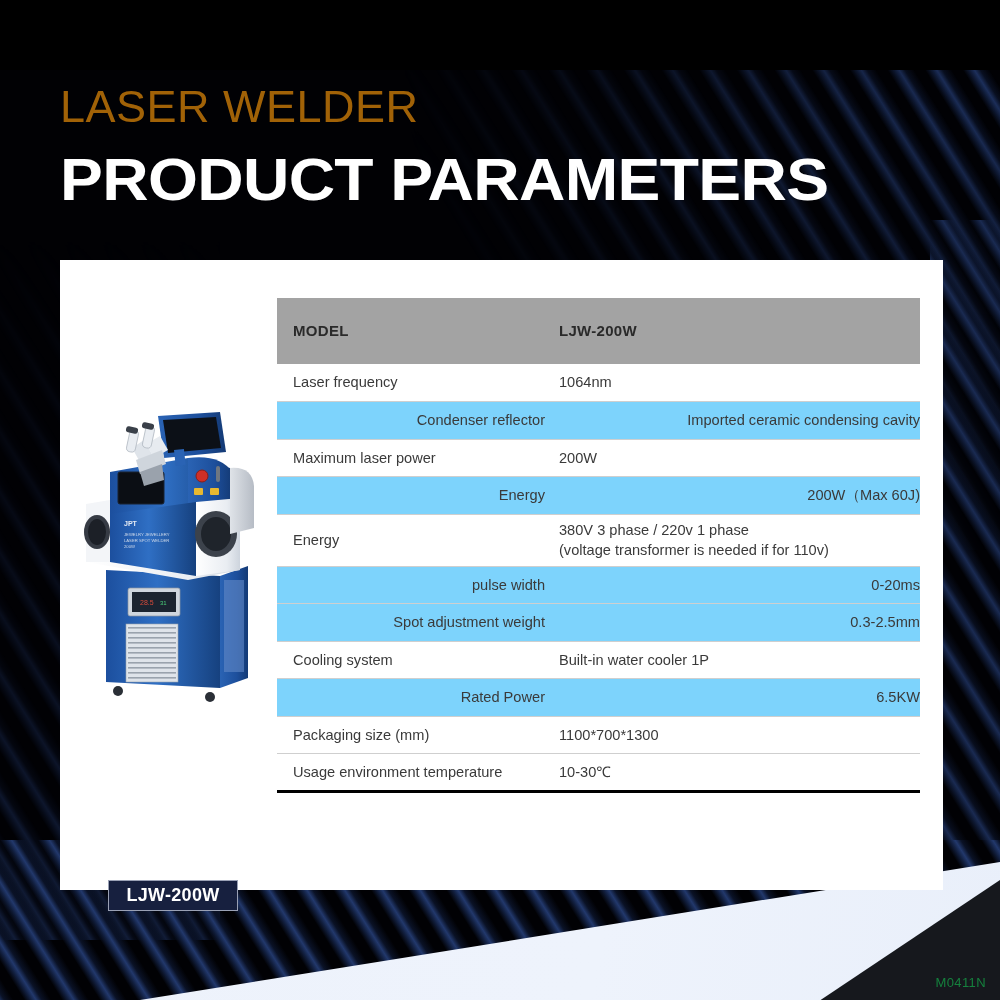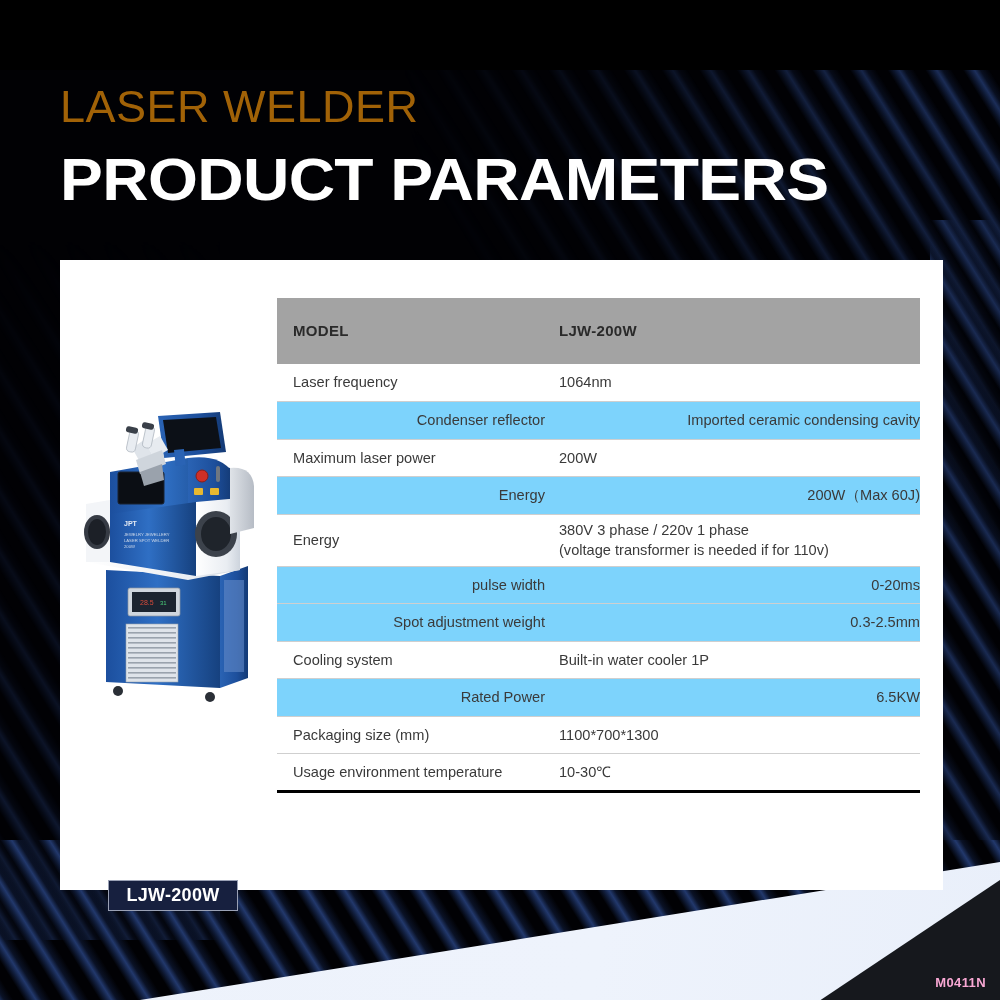--- a/index.html
+++ b/index.html
@@ -71,24 +71,23 @@
   }
   .wedge-dark {
     position: absolute;
     right: 0; bottom: 0; width: 230px; height: 120px;
     background: #16181d;
     clip-path: polygon(100% 0, 100% 100%, 22% 100%);
   }
   .watermark {
     position: absolute;
     right: 14px; bottom: 10px;
-    color: #f9a8d4;
+    color: #15803d;
     font-size: 13px;
     letter-spacing: 0.4px;
-    font-weight: bold;
   }
 
   
   .heading-block { position: absolute; left: 60px; top: 84px; }
   .h-sub {
     color: #a16207;
     font-size: 45px;
     font-weight: 400;
     letter-spacing: 0.5px;
     line-height: 1;

